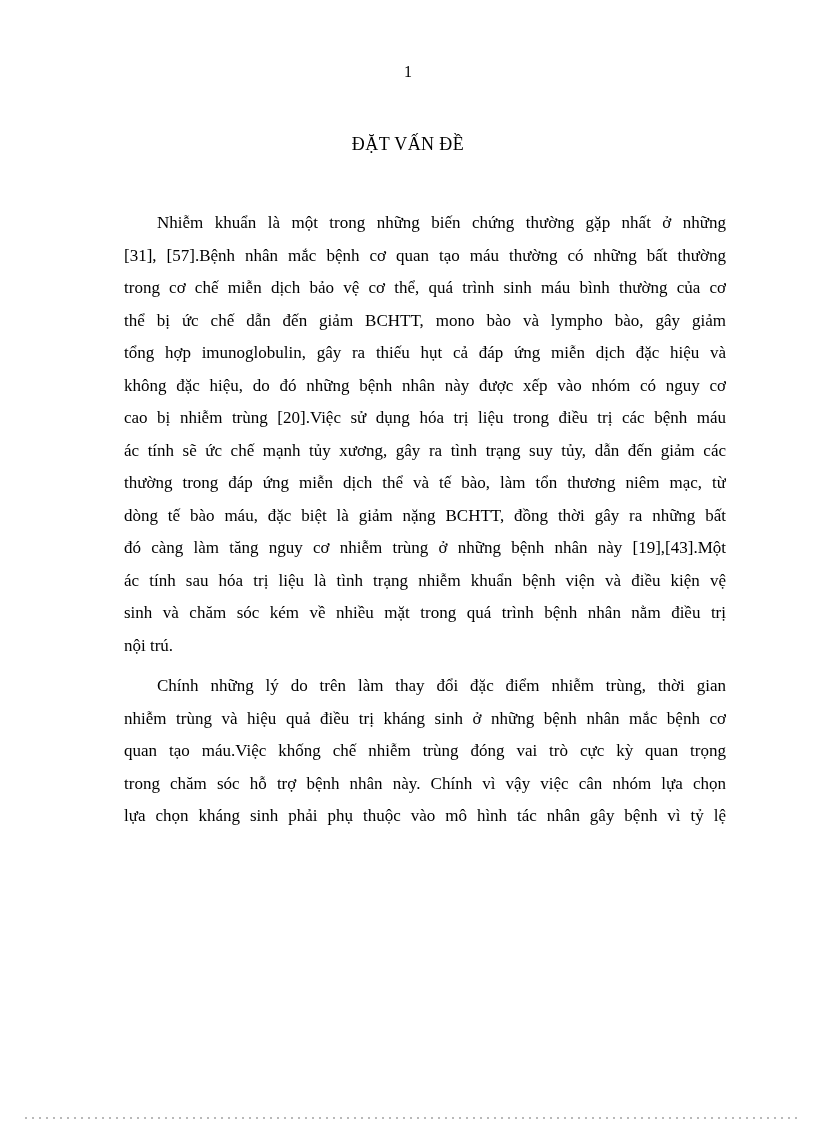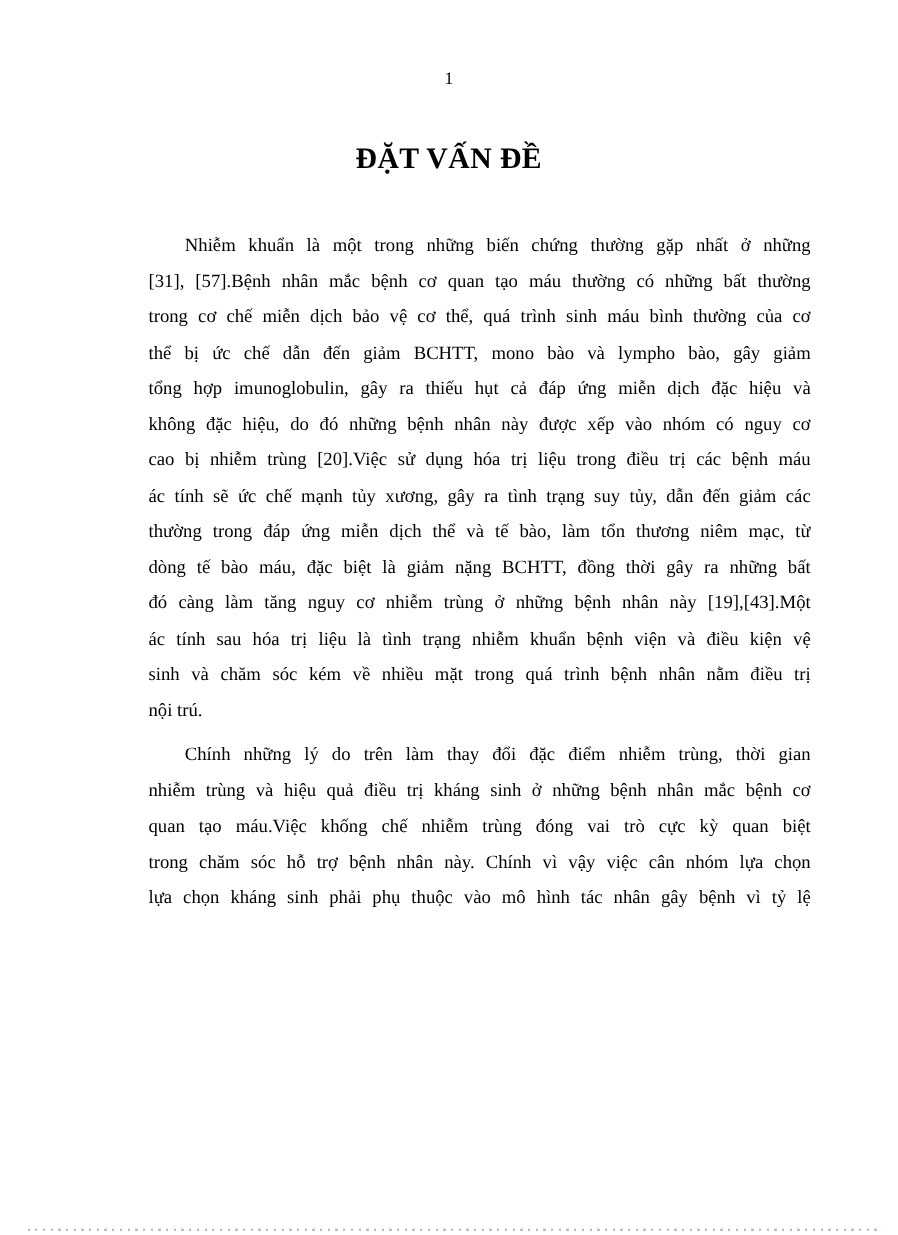--- a/index.html
+++ b/index.html
@@ -25,29 +25,29 @@
     font-size: 16px;
     line-height: 20px;
   }
   .doc-title {
     position: absolute;
     top: 131px;
     left: 0;
     width: 100%;
     margin: 0;
     text-align: center;
-    font-size: 27px;
-    font-weight: bold;
+    font-size: 18px;
+    font-weight: normal;
     line-height: 26px;
     letter-spacing: 0.4px;
   }
   .content {
     position: absolute;
     top: 207px;
-    left: 135px;
+    left: 124px;
     width: 602px;
   }
   .para { margin: 0; }
   .para + .para { margin-top: 8px; }
   .line {
     font-size: 17px;
     line-height: 32.5px;
     height: 32.5px;
     white-space: nowrap;
     text-align: justify;
@@ -90,20 +90,20 @@
         <div class="line">thường trong đáp ứng miễn dịch thể và tế bào, làm tổn thương niêm mạc, từ</div>
         <div class="line">dòng tế bào máu, đặc biệt là giảm nặng BCHTT, đồng thời gây ra những bất</div>
         <div class="line">đó càng làm tăng nguy cơ nhiễm trùng ở những bệnh nhân này [19],[43].Một</div>
         <div class="line">ác tính sau hóa trị liệu là tình trạng nhiễm khuẩn bệnh viện và điều kiện vệ</div>
         <div class="line">sinh và chăm sóc kém về nhiều mặt trong quá trình bệnh nhân nằm điều trị</div>
         <div class="line last-left">nội trú.</div>
       </div>
       <div class="para">
         <div class="line indent">Chính những lý do trên làm thay đổi đặc điểm nhiễm trùng, thời gian</div>
         <div class="line">nhiễm trùng và hiệu quả điều trị kháng sinh ở những bệnh nhân mắc bệnh cơ</div>
-        <div class="line">quan tạo máu.Việc khống chế nhiễm trùng đóng vai trò cực kỳ quan biệt</div>
+        <div class="line">quan tạo máu.Việc khống chế nhiễm trùng đóng vai trò cực kỳ quan trọng</div>
         <div class="line">trong chăm sóc hỗ trợ bệnh nhân này. Chính vì vậy việc cân nhóm lựa chọn</div>
         <div class="line">lựa chọn kháng sinh phải phụ thuộc vào mô hình tác nhân gây bệnh vì tỷ lệ</div>
       </div>
     </div>
 
   <div class="page-break-line"></div>
 </div>
 
 </body></html>

